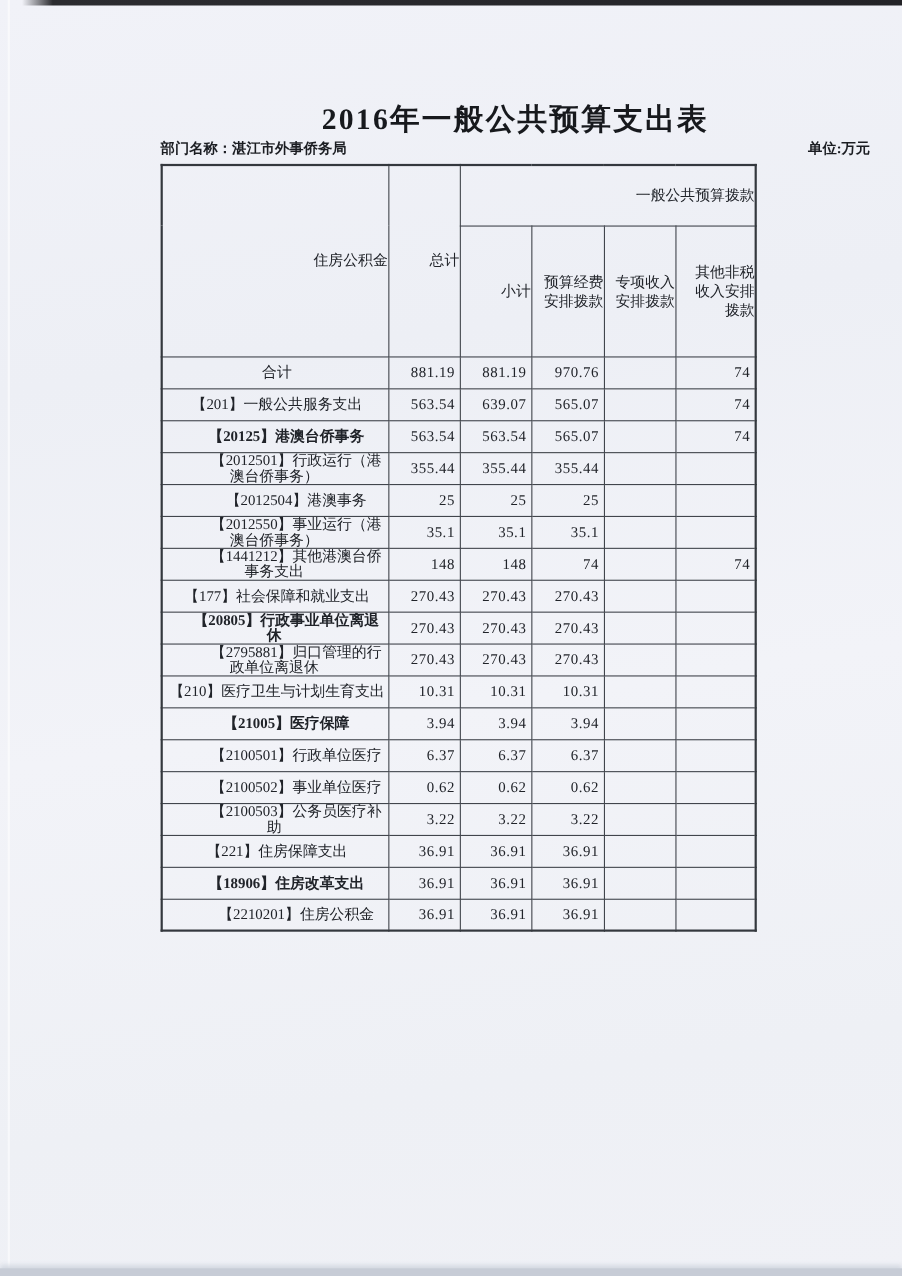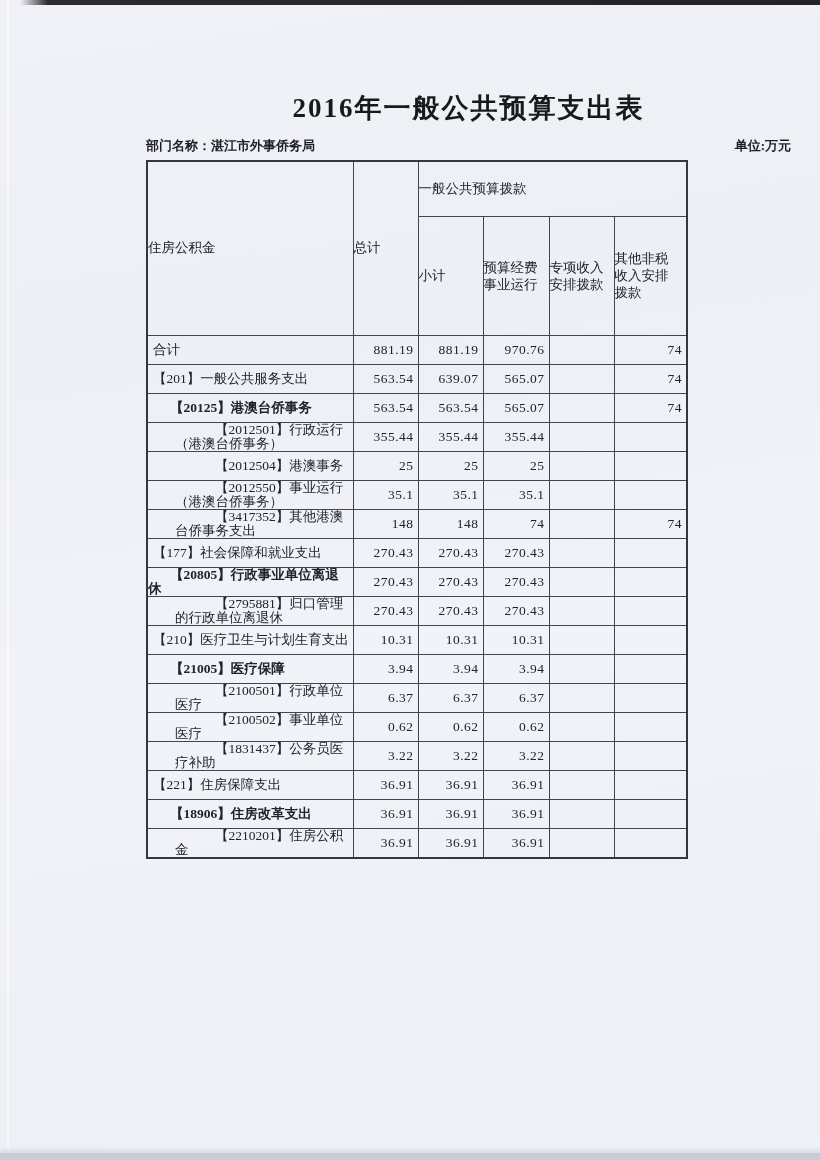--- a/index.html
+++ b/index.html
@@ -30,51 +30,50 @@
     text-align:center;
     font-size:27px;
     font-weight:bold;
     letter-spacing:2px;
     color:#17191d;
   }
   .meta-row {
     display:flex;
     justify-content:space-between;
     align-items:flex-end;
-    margin-top:11px;
     margin-bottom:5px;
     font-size:13px;
     font-weight:bold;
     color:#1b1d22;
   }
   table {
     width:540px;
     border-collapse:collapse;
     table-layout:fixed;
     border:2.5px solid #34383e;
   }
   th, td {
     border:1.5px solid #41454c;
     vertical-align:middle;
     color:#202329;
   }
-  th { font-weight:normal; text-align:left; font-size:13.5px; }
+  th { font-weight:normal; text-align:right; font-size:13.5px; }
   tr.h1 th { height:55px; }
   tr.h2 th { height:119px; white-space:pre-line; line-height:17px; }
   tbody td { height:29px; font-size:13.5px; }
   .name-cell {
-    text-align:left;
+    text-align:center;
     line-height:14px;
     padding-right:2px;
     overflow:hidden;
   }
   .num-cell { text-align:right; padding-right:4px; letter-spacing:0.5px; }
   tr.indent-0 .name-cell { text-indent:5px; }
   tr.indent-1 .name-cell { text-indent:22px;font-weight:bold; }
-  tr.indent-2 .name-cell { text-indent:40px;padding-left:27px; }
+  tr.indent-2 .name-cell { text-indent:40px; }
 </style>
 </head>
 <body>
 
 <div class="scan-strip-top"></div>
 <div class="scan-edge-left"></div>
 
 <div class="sheet">
   <div class="doc-title">2016年一般公共预算支出表</div>
   <div class="meta-row">
@@ -93,21 +92,21 @@
     </colgroup>
     <thead>
       <tr class="h1">
         <th rowspan="2">住房公积金</th>
         <th rowspan="2">总计</th>
         <th colspan="4">一般公共预算拨款</th>
       </tr>
       <tr class="h2">
         <th>小计</th>
         <th>预算经费
-事业运行</th>
+安排拨款</th>
         <th>专项收入
 安排拨款</th>
         <th>其他非税
 收入安排
 拨款</th>
       </tr>
     </thead>
     <tbody>
         <tr class="indent-0">
     <td class="name-cell">合计</td>
@@ -151,21 +150,21 @@
   </tr>
         <tr class="indent-2">
     <td class="name-cell">【2012550】事业运行（港澳台侨事务）</td>
     <td class="num-cell">35.1</td>
     <td class="num-cell">35.1</td>
     <td class="num-cell">35.1</td>
     <td class="num-cell"></td>
     <td class="num-cell"></td>
   </tr>
         <tr class="indent-2">
-    <td class="name-cell">【3417352】其他港澳台侨事务支出</td>
+    <td class="name-cell">【1441212】其他港澳台侨事务支出</td>
     <td class="num-cell">148</td>
     <td class="num-cell">148</td>
     <td class="num-cell">74</td>
     <td class="num-cell"></td>
     <td class="num-cell">74</td>
   </tr>
         <tr class="indent-0">
     <td class="name-cell">【177】社会保障和就业支出</td>
     <td class="num-cell">270.43</td>
     <td class="num-cell">270.43</td>
@@ -215,21 +214,21 @@
   </tr>
         <tr class="indent-2">
     <td class="name-cell">【2100502】事业单位医疗</td>
     <td class="num-cell">0.62</td>
     <td class="num-cell">0.62</td>
     <td class="num-cell">0.62</td>
     <td class="num-cell"></td>
     <td class="num-cell"></td>
   </tr>
         <tr class="indent-2">
-    <td class="name-cell">【1831437】公务员医疗补助</td>
+    <td class="name-cell">【2100503】公务员医疗补助</td>
     <td class="num-cell">3.22</td>
     <td class="num-cell">3.22</td>
     <td class="num-cell">3.22</td>
     <td class="num-cell"></td>
     <td class="num-cell"></td>
   </tr>
         <tr class="indent-0">
     <td class="name-cell">【221】住房保障支出</td>
     <td class="num-cell">36.91</td>
     <td class="num-cell">36.91</td>

